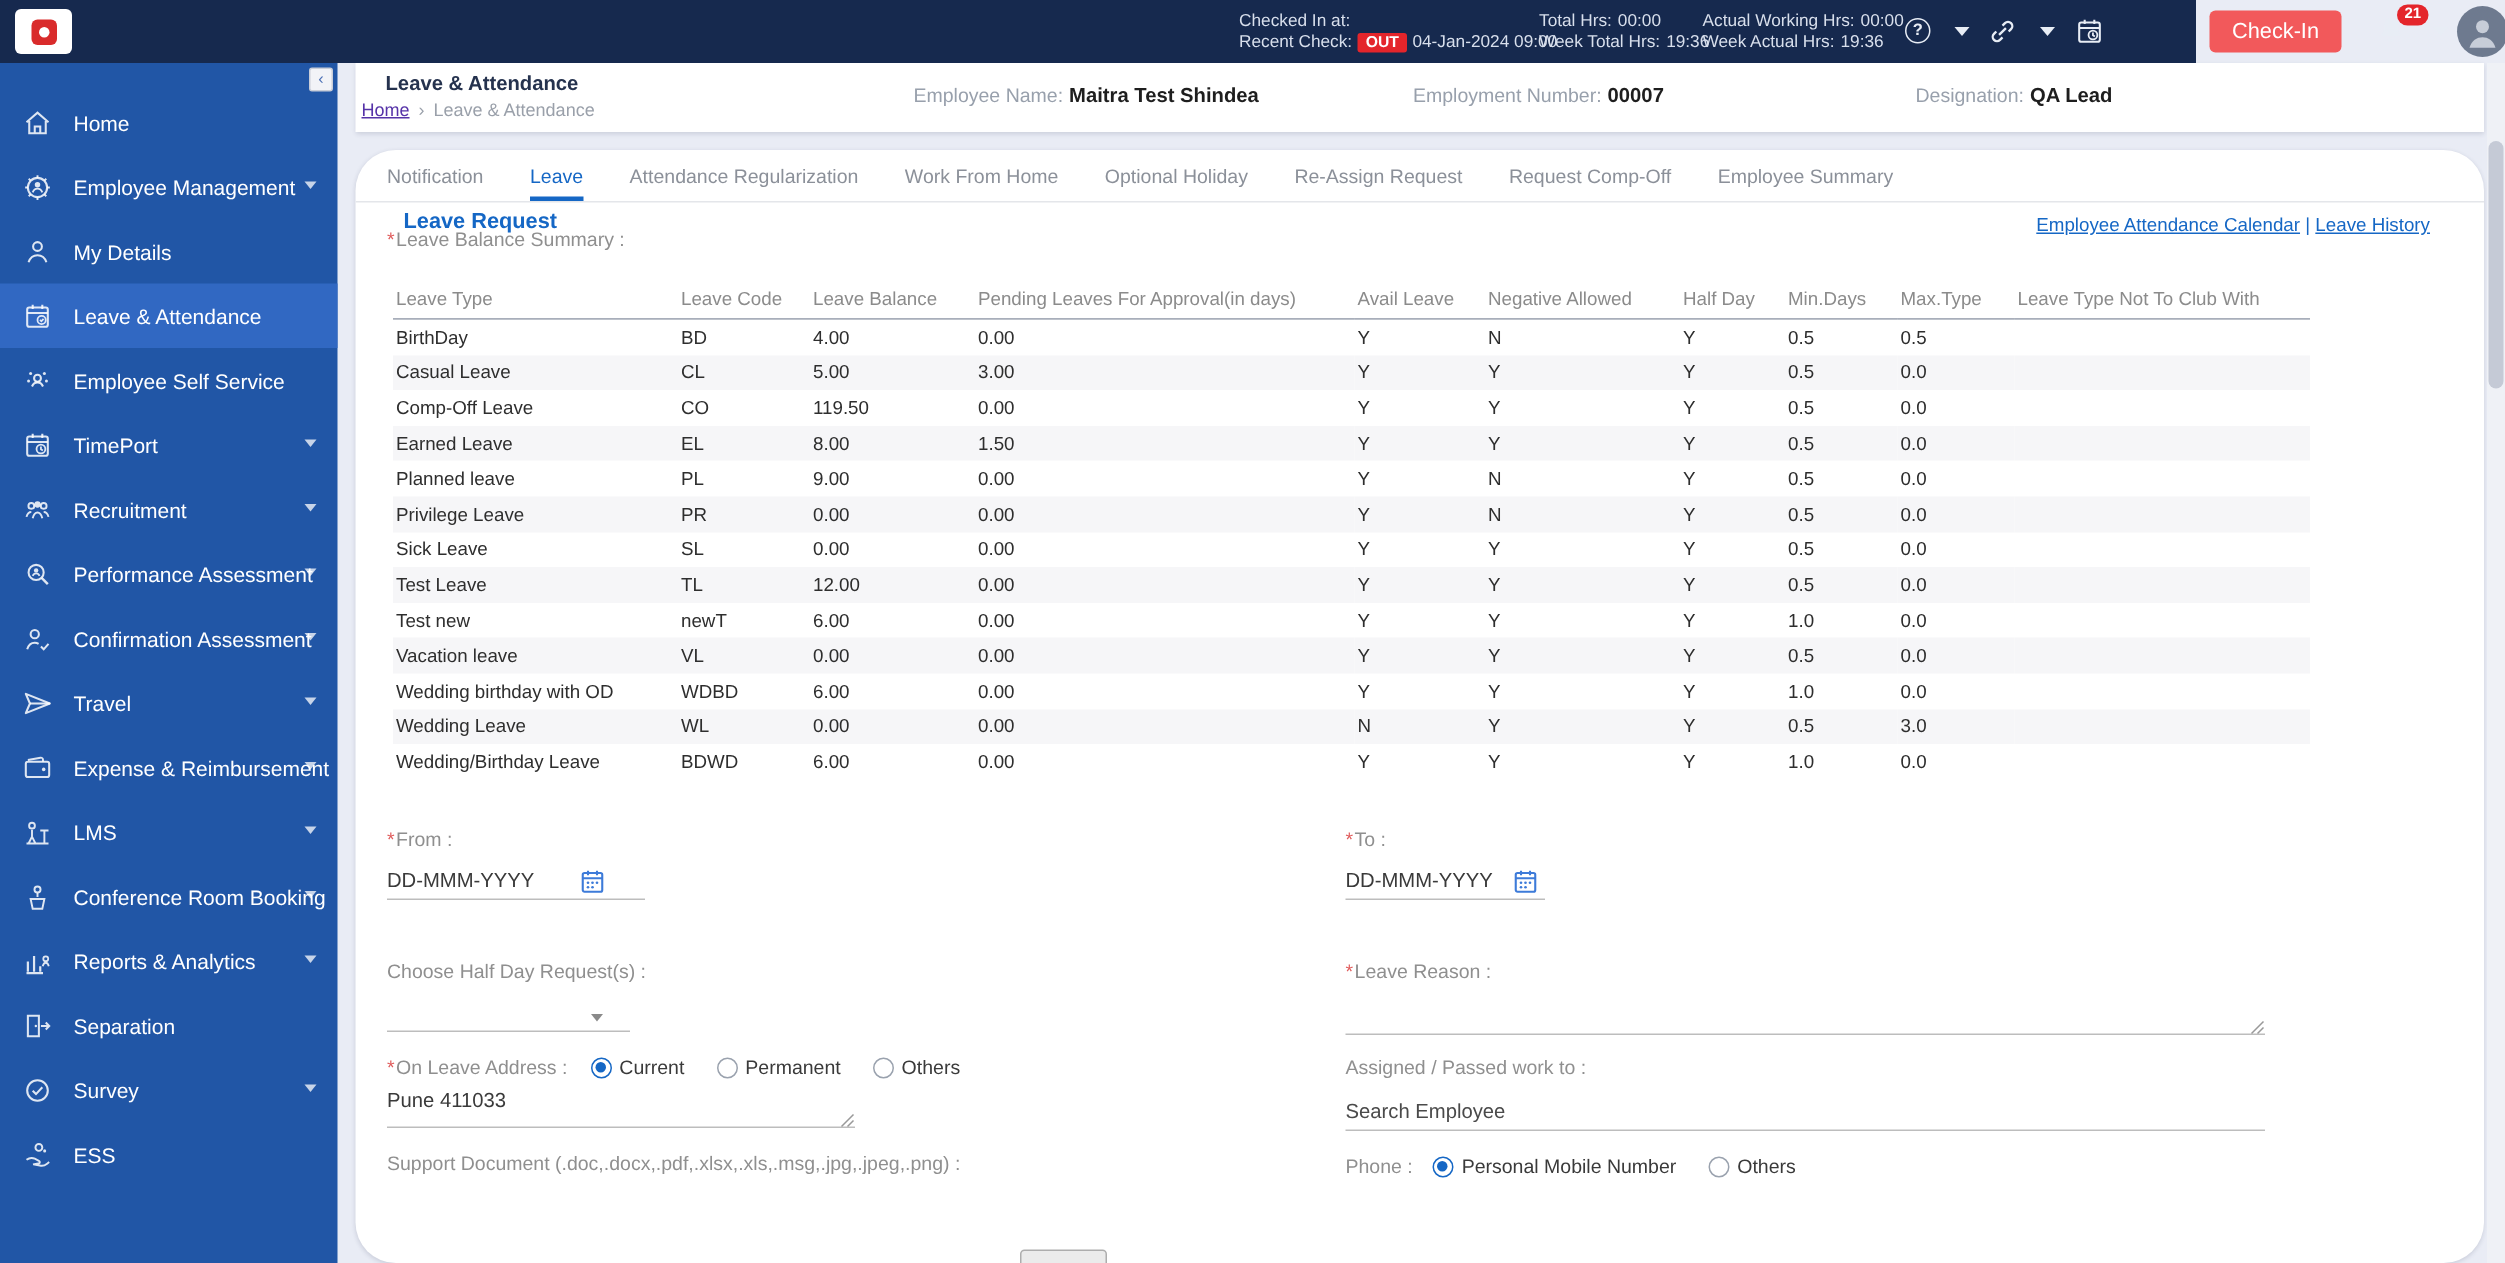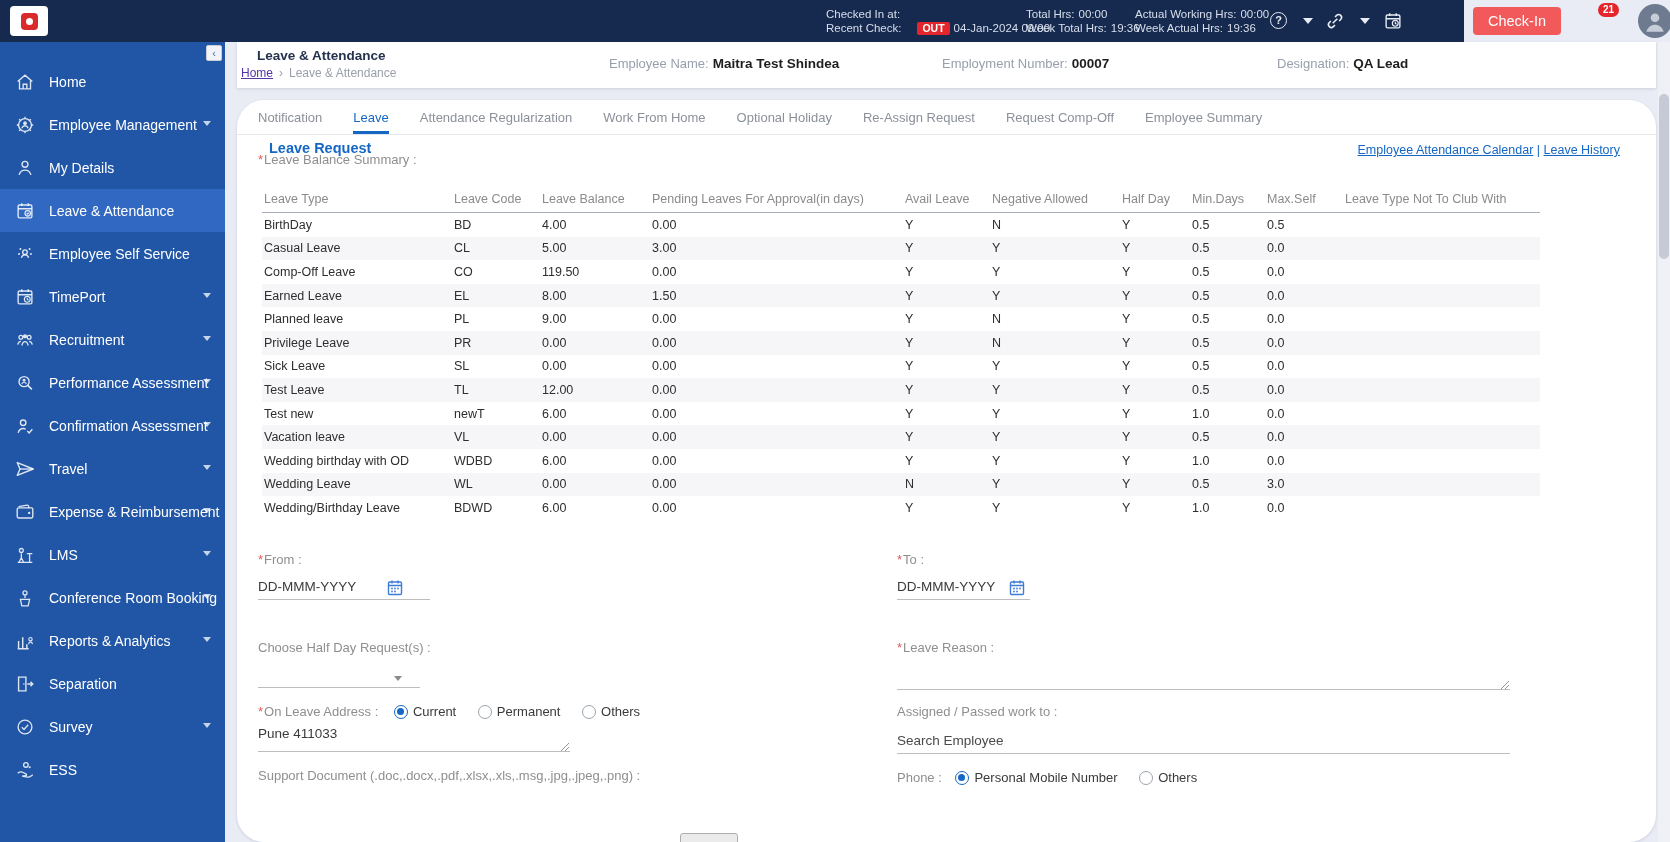--- a/index.html
+++ b/index.html
@@ -7,21 +7,21 @@
   html,body{width:1670px;height:842px;overflow:hidden;font-family:"Liberation Sans","DejaVu Sans",sans-serif;background:#E9ECF5;}
   .abs{position:absolute;}
 
   
   .topbar{position:absolute;left:0;top:0;width:1464px;height:42px;background:#16294E;z-index:30;}
   .logo-box{position:absolute;left:10px;top:6px;width:38px;height:30px;background:#fff;border-radius:4px;display:flex;align-items:center;justify-content:center;}
   .logo-mark{width:17px;height:17px;background:#D92B2B;border-radius:4px;position:relative;}
   .logo-mark::after{content:'';position:absolute;left:5px;top:5px;width:7px;height:7px;background:#fff;border-radius:50%;}
   .tb-block{position:absolute;top:7px;font-size:11.5px;color:#D8DFEC;line-height:14px;white-space:nowrap;}
   .tb-line span{margin-right:4px;}
-  .out-badge{display:inline-block;background:#E4252B;color:#fff;font-weight:bold;font-size:10.5px;padding:0 5px;border-radius:2px;line-height:13px;margin-left:12px;}
+  .out-badge{display:inline-block;background:#E4252B;color:#fff;font-weight:bold;font-size:10.5px;padding:0 5px;border-radius:2px;line-height:13px;}
   .tb-icon{position:absolute;top:10px;width:22px;height:22px;color:#E8EDF5;cursor:pointer;}
   .help-circle{position:absolute;top:12px;width:17px;height:17px;border:1.5px solid #E8EDF5;border-radius:50%;color:#E8EDF5;font-size:11px;font-weight:bold;text-align:center;line-height:15px;cursor:pointer;}
   .tb-caret{position:absolute;top:18px;width:0;height:0;border-left:5px solid transparent;border-right:5px solid transparent;border-top:6px solid #E8EDF5;cursor:pointer;}
   .checkin-btn{position:absolute;left:1473px;top:7px;width:88px;height:28px;background:#F2595B;color:#fff;border:none;border-radius:4px;font-size:14.5px;font-family:inherit;cursor:pointer;}
   .bell-badge{position:absolute;left:1598px;top:3px;background:#E4252B;color:#fff;font-size:10px;font-weight:bold;border-radius:9px;padding:2px 5px;line-height:10px;}
   .avatar{position:absolute;left:1638px;top:4px;width:34px;height:34px;border-radius:50%;background:#6E7A8F;overflow:hidden;cursor:pointer;}
   .avatar svg{display:block;margin:4px auto 0;}
 
   
   .sidebar{position:absolute;left:0;top:42px;width:225px;height:800px;background:#2156A6;z-index:20;}
@@ -405,21 +405,21 @@
       <thead>
         <tr>
           <th>Leave Type</th>
           <th>Leave Code</th>
           <th>Leave Balance</th>
           <th>Pending Leaves For Approval(in days)</th>
           <th>Avail Leave</th>
           <th>Negative Allowed</th>
           <th>Half Day</th>
           <th>Min.Days</th>
-          <th>Max.Self</th>
+          <th>Max.Type</th>
           <th>Leave Type Not To Club With</th>
         </tr>
       </thead>
       <tbody>
 
           <tr>
             <td>BirthDay</td>
             <td>BD</td>
             <td>4.00</td>
             <td>0.00</td>

